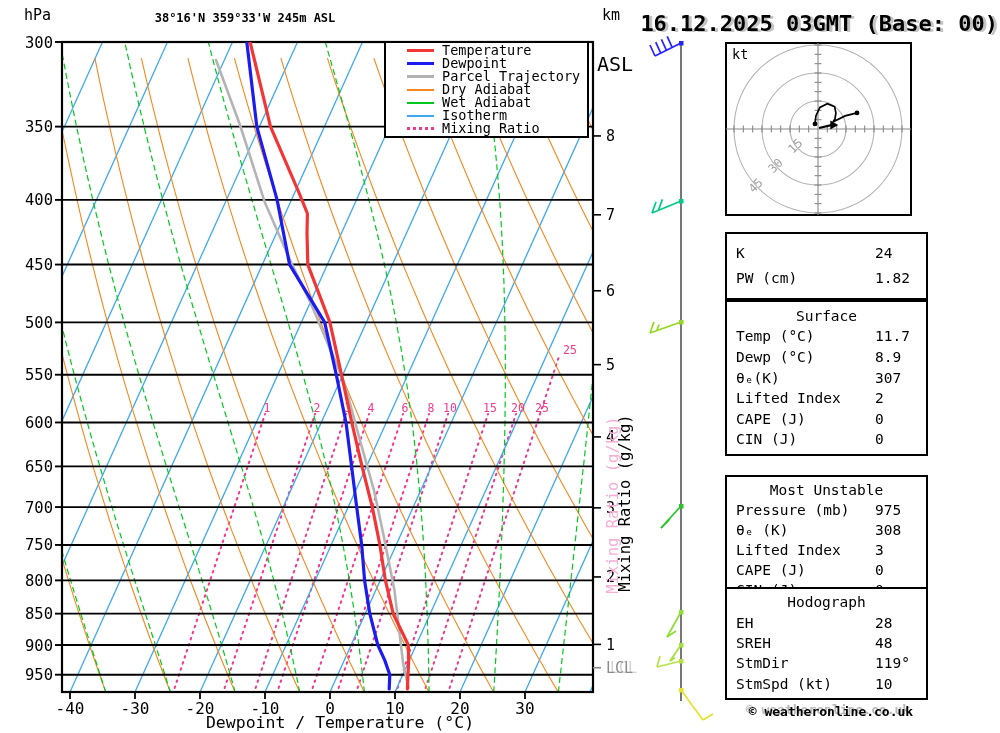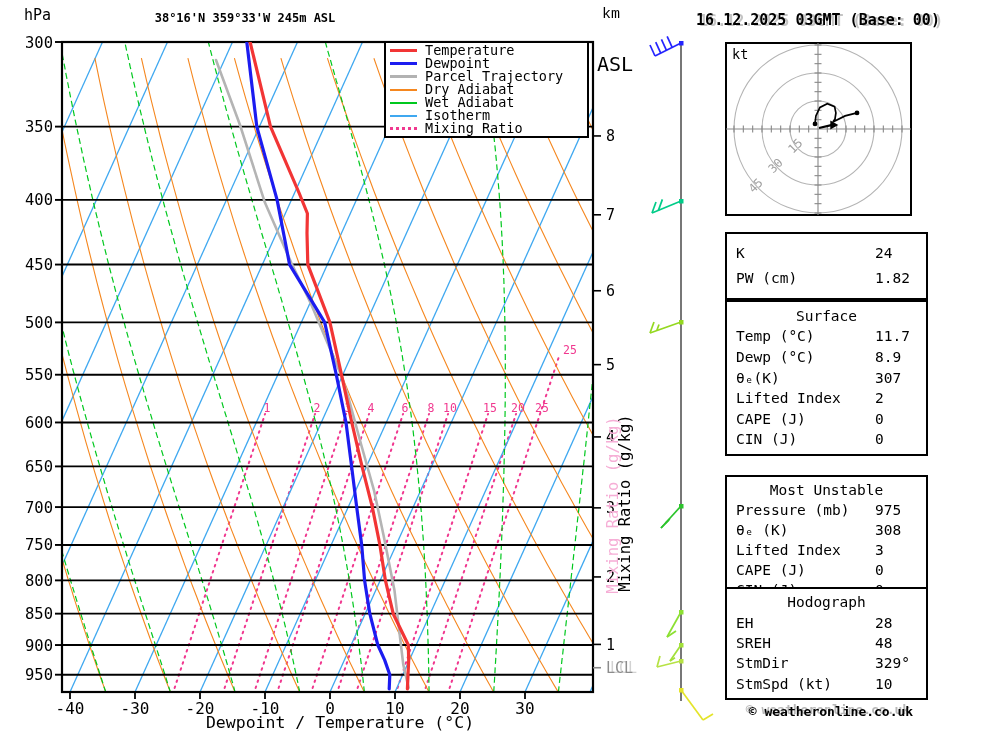--- a/index.html
+++ b/index.html
@@ -3,26 +3,26 @@
 <meta charset="utf-8">
 <style>
   html,body{margin:0;padding:0;background:#fff;}
   .canvas{position:relative;width:1000px;height:733px;background:#fff;overflow:hidden;
           font-family:"DejaVu Sans Mono","Liberation Mono",monospace;color:#000;}
   .canvas *{box-sizing:border-box;}
   svg text{font-family:"DejaVu Sans Mono","Liberation Mono",monospace;}
   .abs{position:absolute;white-space:nowrap;}
   .hpa-label{left:24px;top:6px;font-size:15px;}
   .station-title{left:60px;top:11px;width:370px;text-align:center;font-size:12px;font-weight:bold;}
-  .km-label{left:602px;top:6px;font-size:15px;font-family:Liberation Mono, monospace;}
+  .km-label{left:602px;top:6px;font-size:15px;}
   .asl-label{left:597px;top:24px;font-size:20px;margin-top:28px;}
-  .date-title{left:638px;top:11px;width:360px;text-align:center;font-size:15px;font-weight:bold;
+  .date-title{left:638px;top:11px;width:360px;text-align:right;font-size:22px;font-weight:bold;
               text-shadow:3px 1px 0 #c4c4c4;}
   .legend{left:384px;top:41px;width:205px;height:97px;background:#fff;border:2px solid #000;
-          padding:1px 0 1px 4px;display:flex;flex-direction:column;justify-content:space-evenly;}
+          padding:1px 0 1px 21px;display:flex;flex-direction:column;justify-content:space-evenly;}
   .lg-row{display:flex;align-items:center;height:13px;}
   .lg-swatch{width:27px;margin-right:8px;flex:0 0 27px;}
   .lg-label{font-size:13.5px;line-height:13px;}
   .tbox{position:absolute;left:725px;width:203px;background:#fff;border:2px solid #000;
         display:flex;flex-direction:column;justify-content:space-evenly;padding:1px 0;}
   .t1{top:232px;height:68px;}
   .t2{top:300px;height:156px;}
   .t3{top:475px;height:131px;}
   .t4{top:587px;height:113px;}
   .trow{position:relative;font-size:14.5px;line-height:15px;padding-left:9px;}
@@ -365,18 +365,18 @@
       <div class="trow"><span>Pressure (mb)</span><span class="val">975</span></div>
       <div class="trow"><span>θₑ (K)</span><span class="val">308</span></div>
       <div class="trow"><span>Lifted Index</span><span class="val">3</span></div>
       <div class="trow"><span>CAPE (J)</span><span class="val">0</span></div>
       <div class="trow"><span>CIN (J)</span><span class="val">0</span></div>
     </div>
   <div class="tbox t4">
       <div class="trow ttitle">Hodograph</div>
       <div class="trow"><span>EH</span><span class="val">28</span></div>
       <div class="trow"><span>SREH</span><span class="val">48</span></div>
-      <div class="trow"><span>StmDir</span><span class="val">329°</span></div>
+      <div class="trow"><span>StmDir</span><span class="val">119°</span></div>
       <div class="trow"><span>StmSpd (kt)</span><span class="val">10</span></div>
     </div>
 
   <div class="abs copyright">© weatheronline.co.uk</div>
 </div>
 
 </body></html>

